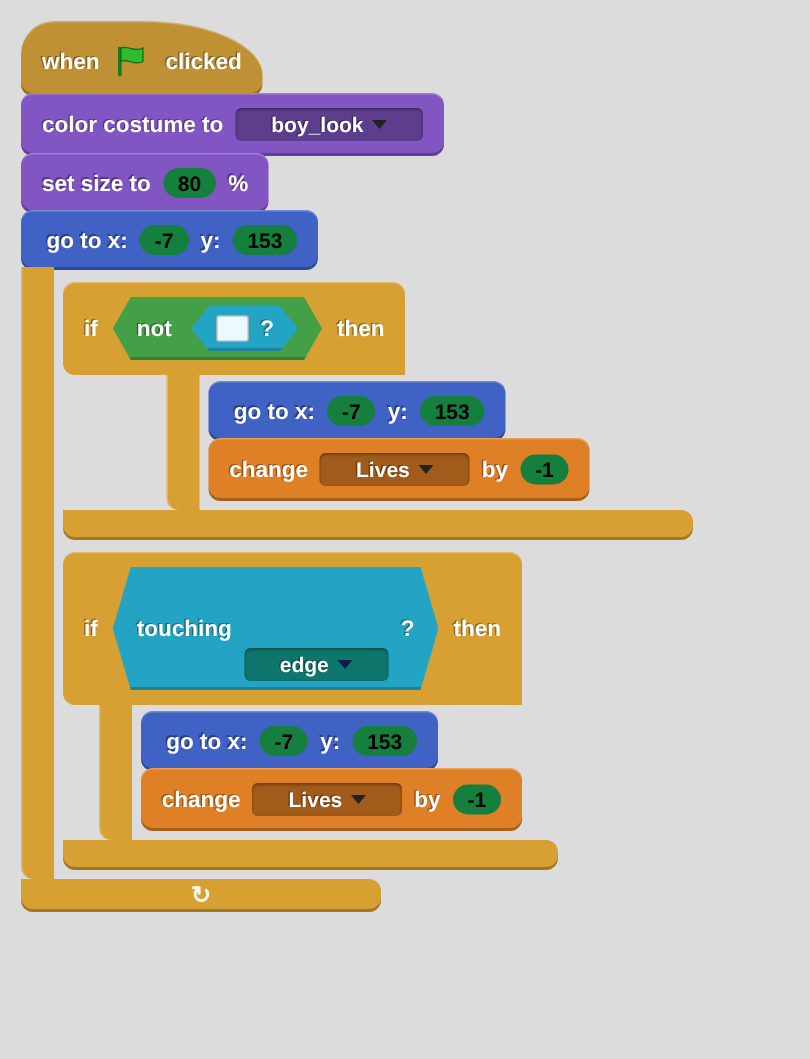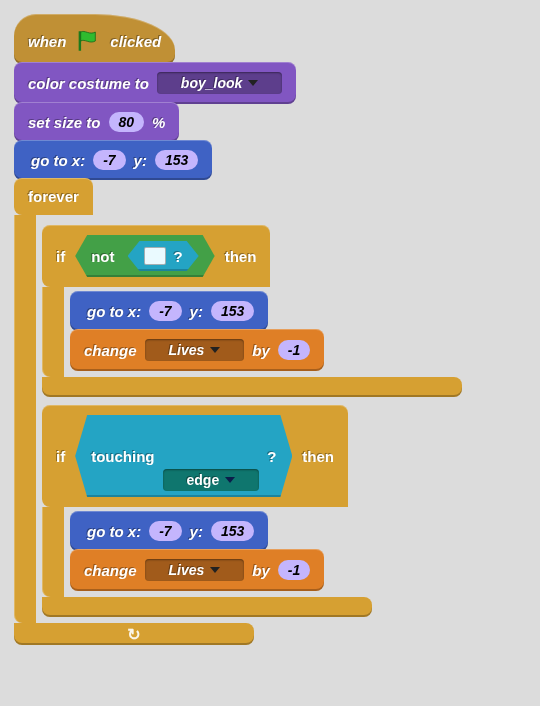--- a/index.html
+++ b/index.html
@@ -18,37 +18,36 @@
   .block {
     position: relative;
     padding: 10px 14px;
     border-radius: 8px;
     margin-top: -2px;
     display: inline-flex;
     align-items: center;
     gap: 8px;
     box-shadow: inset 0 -2px 0 rgba(0,0,0,0.25), inset 0 1px 0 rgba(255,255,255,0.25);
     text-shadow: -1px -1px 0 rgba(0,0,0,0.35);
-    font-style: italic;
   }
   
   .hat {
     background: #bf8a33;
     border-top-left-radius: 22px;
     border-top-right-radius: 80px 36px;
     padding-top: 14px;
     margin-top: 0;
   }
   .events { background: #c09035; }
   .looks  { background: #8156c2; }
   .motion { background: #3f62c4; padding-left: 17px; }
   .data   { background: #df7f26; }
 
   .input-round {
-    background: #c4b5fd;
+    background: #15803d;
     color: #000;
     font-weight: bold;
     border-radius: 14px;
     padding: 2px 10px;
     font-size: 14px;
     text-shadow: none;
     min-width: 28px;
     text-align: center;
     display: inline-block;
   }
@@ -89,20 +88,21 @@
     border-radius: 8px 8px 0 8px;
     padding: 10px 14px;
     display: inline-flex;
     align-items: center;
     gap: 10px;
     box-shadow: inset 0 1px 0 rgba(255,255,255,0.25);
     text-shadow: -1px -1px 0 rgba(0,0,0,0.35);
   }
   .cblock .cbody {
     display: flex;
+    justify-content: center;
   }
   .cblock .cbar {
     width: 22px;
     background: #d6a032;
     border-bottom-left-radius: 8px;
     box-shadow: inset 1px 0 0 rgba(255,255,255,0.25);
   }
   .cblock .cinner {
     padding: 6px 0 6px 6px;
     display: flex;
@@ -169,23 +169,20 @@
   </div>
 
   <div class="block motion">
     <span>go to x:</span>
     <span class="input-round">-7</span>
     <span>y:</span>
     <span class="input-round">153</span>
   </div>
 
   <div class="cblock">
-    <div class="ctop">
-      <span>forever</span>
-    </div>
     <div class="cbody">
       <div class="cbar"></div>
       <div class="cinner">
 
         <div class="cblock" style="margin-top:4px;">
           <div class="ctop">
             <span>if</span>
             <span class="bool green">
               <span>not</span>
               <span class="bool sensing">

